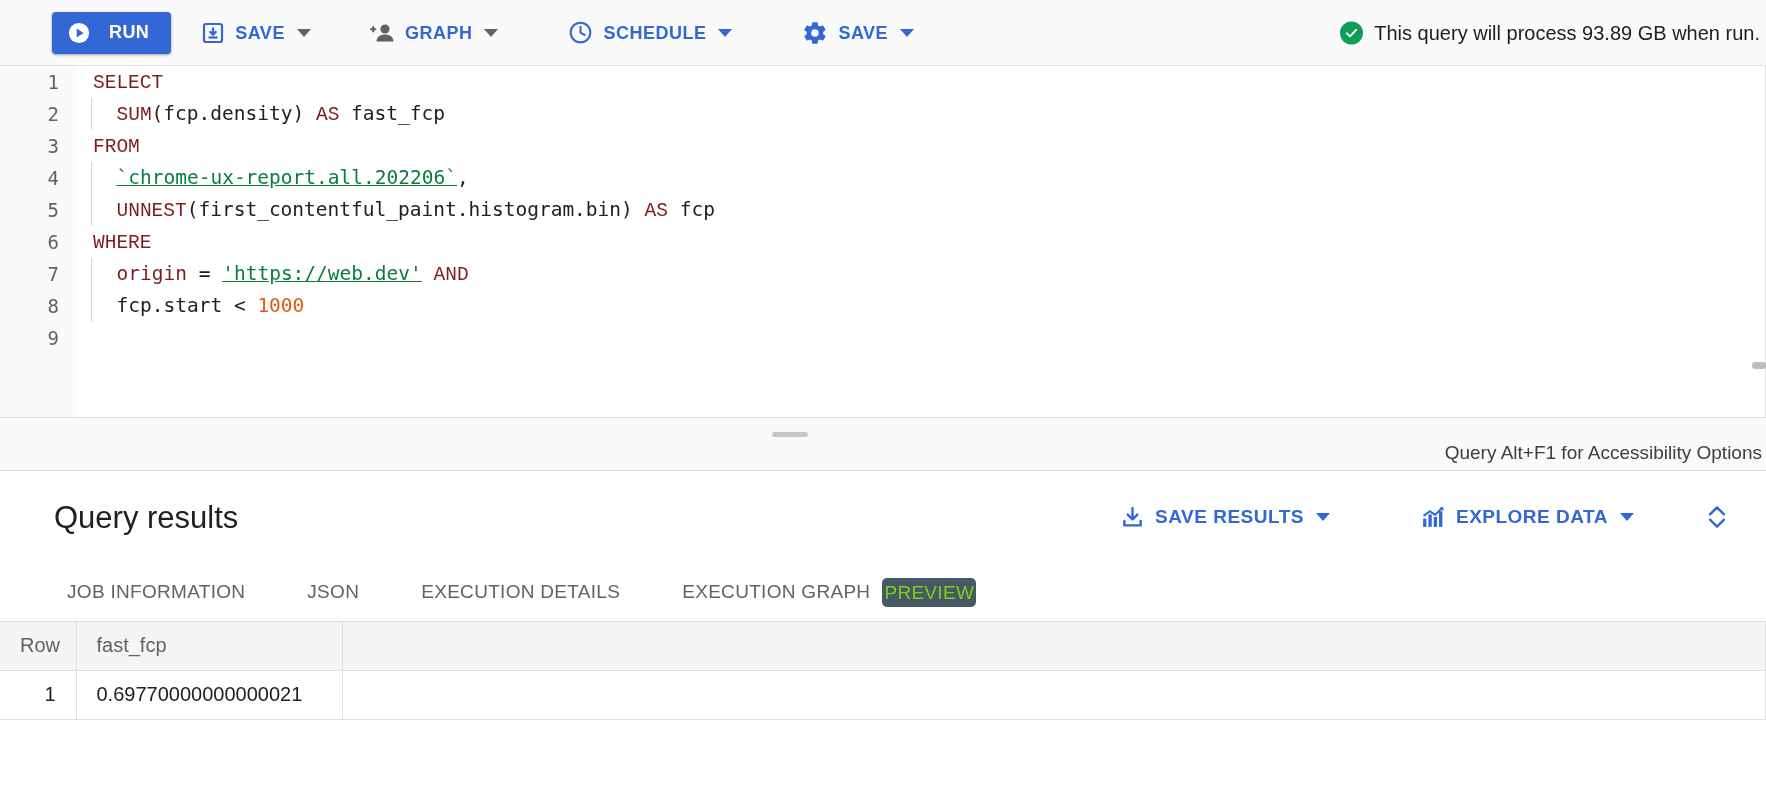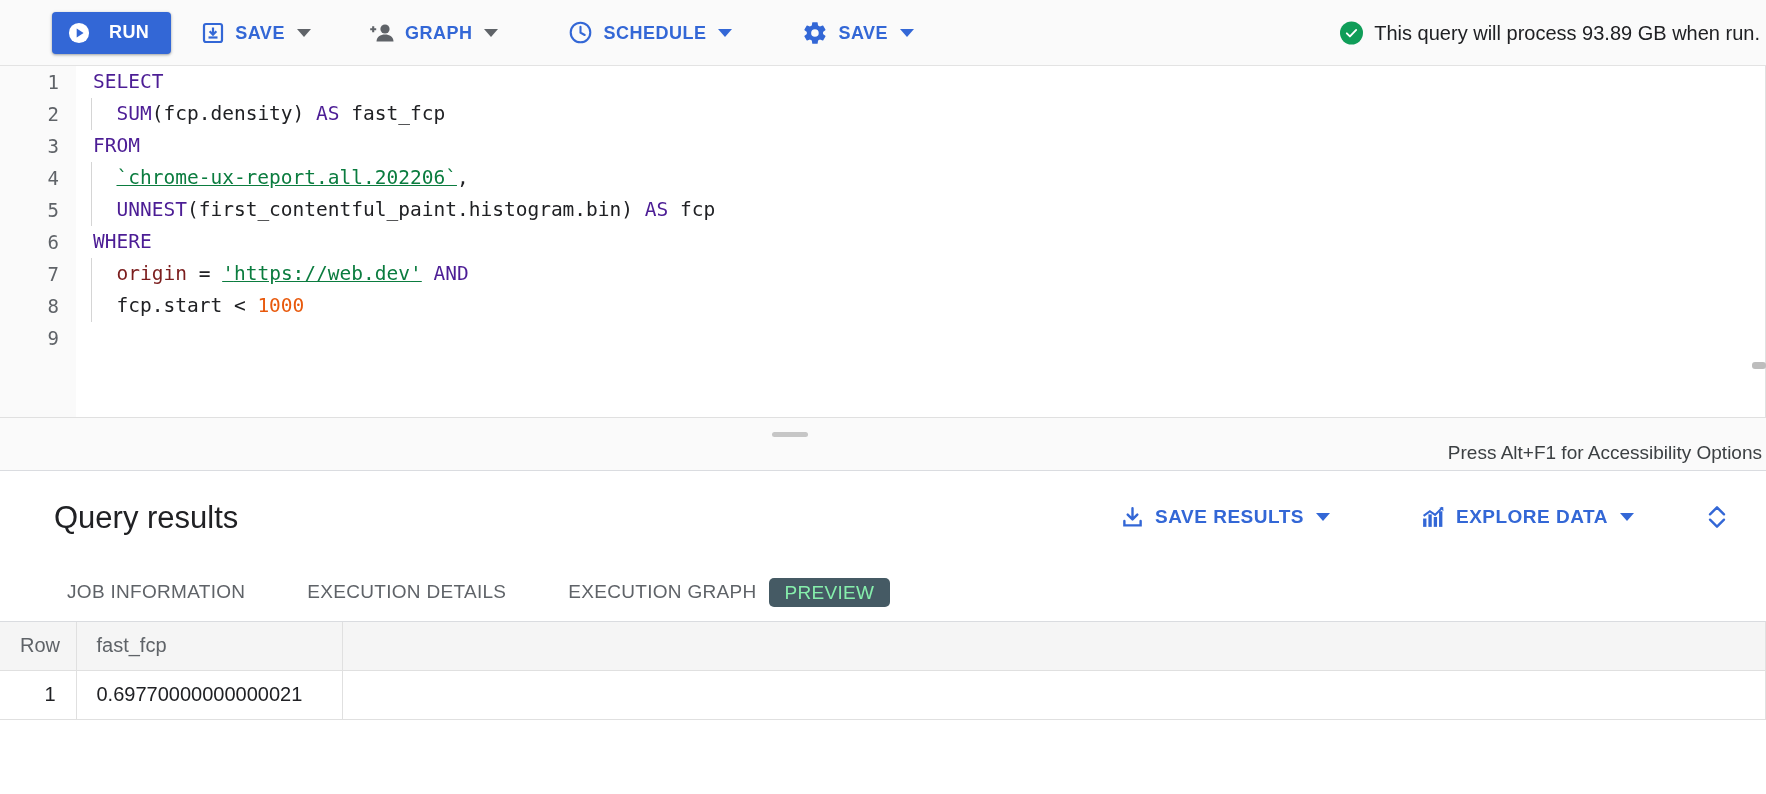--- a/index.html
+++ b/index.html
@@ -116,21 +116,21 @@
     padding-left: 17px;
     position: relative;
   }
   .code .line.indent::before {
     content: "";
     position: absolute;
     left: 15px; top: 0; bottom: 0;
     width: 1px;
     background: #d5d5d5;
   }
-  .kw   { color: #4c1d95; }
+  .kw   { color: #7f1d1d; font-family: Liberation Mono, monospace; }
   .plain{ color: #202124; }
   .id   { color: #7b1d1d; }
   .str  { color: #0b7c3f; text-decoration: underline; }
   .tbl  { color: #0b7c3f; text-decoration: underline; }
   .num  { color: #e8590c; }
   .punct{ color: #202124; }
 
   .v-scroll-track {
     position: absolute; right: 0; top: 0; bottom: 0;
     width: 1px; background: #e0e0e0;
@@ -228,23 +228,23 @@
   }
   .tab.active { color: #1a73e8; font-weight: bold; }
   .tab.active::after {
     content: "";
     position: absolute;
     left: 0; right: 0; bottom: -1px;
     height: 4px; background: #1a73e8;
   }
   .preview-badge {
     background: #455a64;
-    color: #86efac;
+    color: #84cc16;
     border-radius: 5px;
-    padding: 5px 16px;
+    padding: 5px 2px;
     font-size: 19px;
     letter-spacing: .3px;
     line-height: 1;
   }
 
   
   .res-table {
     width: 100%;
     border-collapse: collapse;
     table-layout: fixed;
@@ -370,21 +370,21 @@
   </div>
 
   <div class="code" id="code-area"><div class="line"><span class="kw">SELECT</span></div><div class="line indent"><span class="plain">  </span><span class="kw">SUM</span><span class="plain">(fcp.density) </span><span class="kw">AS</span><span class="plain"> fast_fcp</span></div><div class="line"><span class="kw">FROM</span></div><div class="line indent"><span class="plain">  </span><span class="tbl">`chrome-ux-report.all.202206`</span><span class="punct">,</span></div><div class="line indent"><span class="plain">  </span><span class="kw">UNNEST</span><span class="plain">(first_contentful_paint.histogram.bin) </span><span class="kw">AS</span><span class="plain"> fcp</span></div><div class="line"><span class="kw">WHERE</span></div><div class="line indent"><span class="plain">  </span><span class="id">origin</span><span class="punct"> = </span><span class="str">'</span><span class="str">https://web.dev</span><span class="str">'</span><span class="plain"> </span><span class="kw">AND</span></div><div class="line indent"><span class="plain">  fcp.start </span><span class="punct">&lt; </span><span class="num">1000</span></div><div class="line"></div></div>
 
   <div class="v-scroll-track"></div>
   <div class="v-scroll-nub"></div>
 </div>
 
 <div class="ed-footer">
   <div class="drag-handle"></div>
-  <div class="a11y-hint">Press Alt+F1 for Accessibility Options</div>
+  <div class="a11y-hint">Query Alt+F1 for Accessibility Options</div>
 </div>
 
 <div class="results-head">
   <div class="results-title">Query results</div>
 
   <div class="results-actions">
     <button class="res-btn">
       <span>
         <svg width="25" height="25" viewBox="0 0 24 24">
           <path d="M12 3 L12 13 M7.4 9.2 L12 13.8 L16.6 9.2" fill="none" stroke="#3367d6" stroke-width="2.3" stroke-linecap="round" stroke-linejoin="round"></path>
@@ -419,20 +419,23 @@
           <path d="M5.5 15.5 L12 22 L18.5 15.5" fill="none" stroke="#3367d6" stroke-width="2.2" stroke-linecap="round" stroke-linejoin="round"></path>
         </svg>
       </span>
     </button>
   </div>
 </div>
 
 <div class="tabs" id="tabs-bar">
     <button class="tab">
       <span>JOB INFORMATION</span>
+    </button>
+    <button class="tab">
+      <span>JSON</span>
     </button>
     <button class="tab">
       <span>EXECUTION DETAILS</span>
     </button>
     <button class="tab">
       <span>EXECUTION GRAPH</span>
       <span class="preview-badge">PREVIEW</span>
     </button>
   </div>
 

